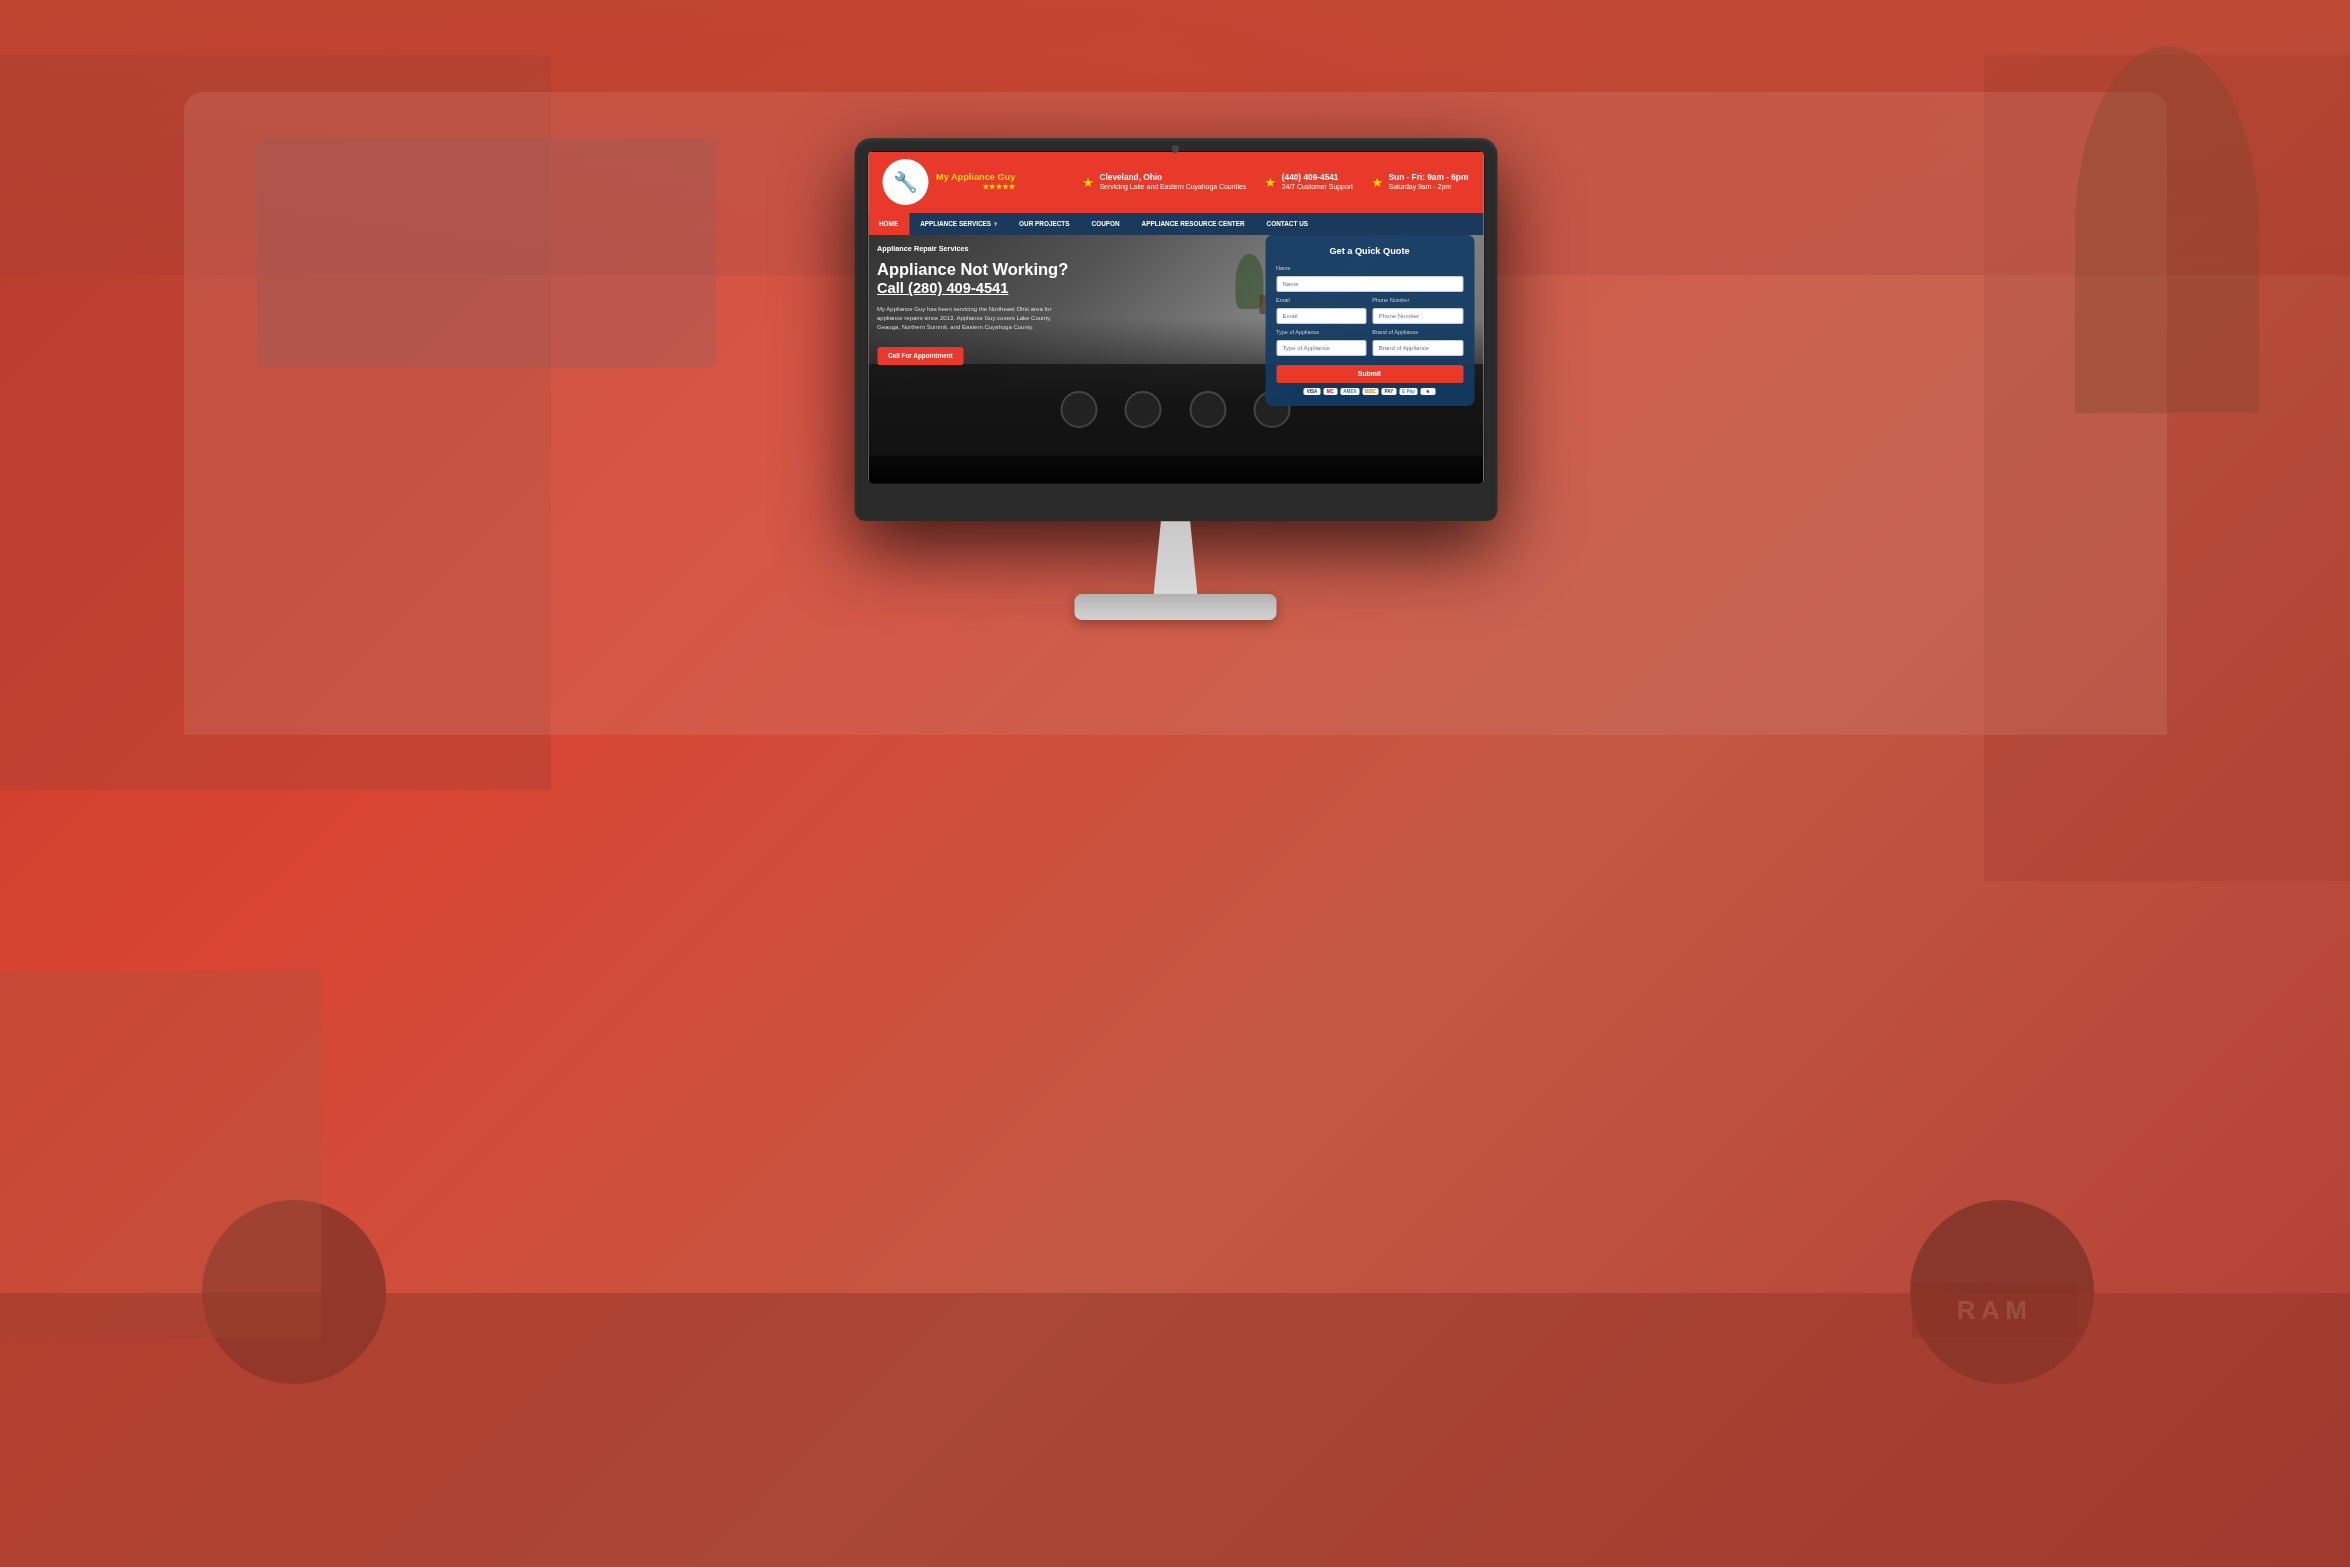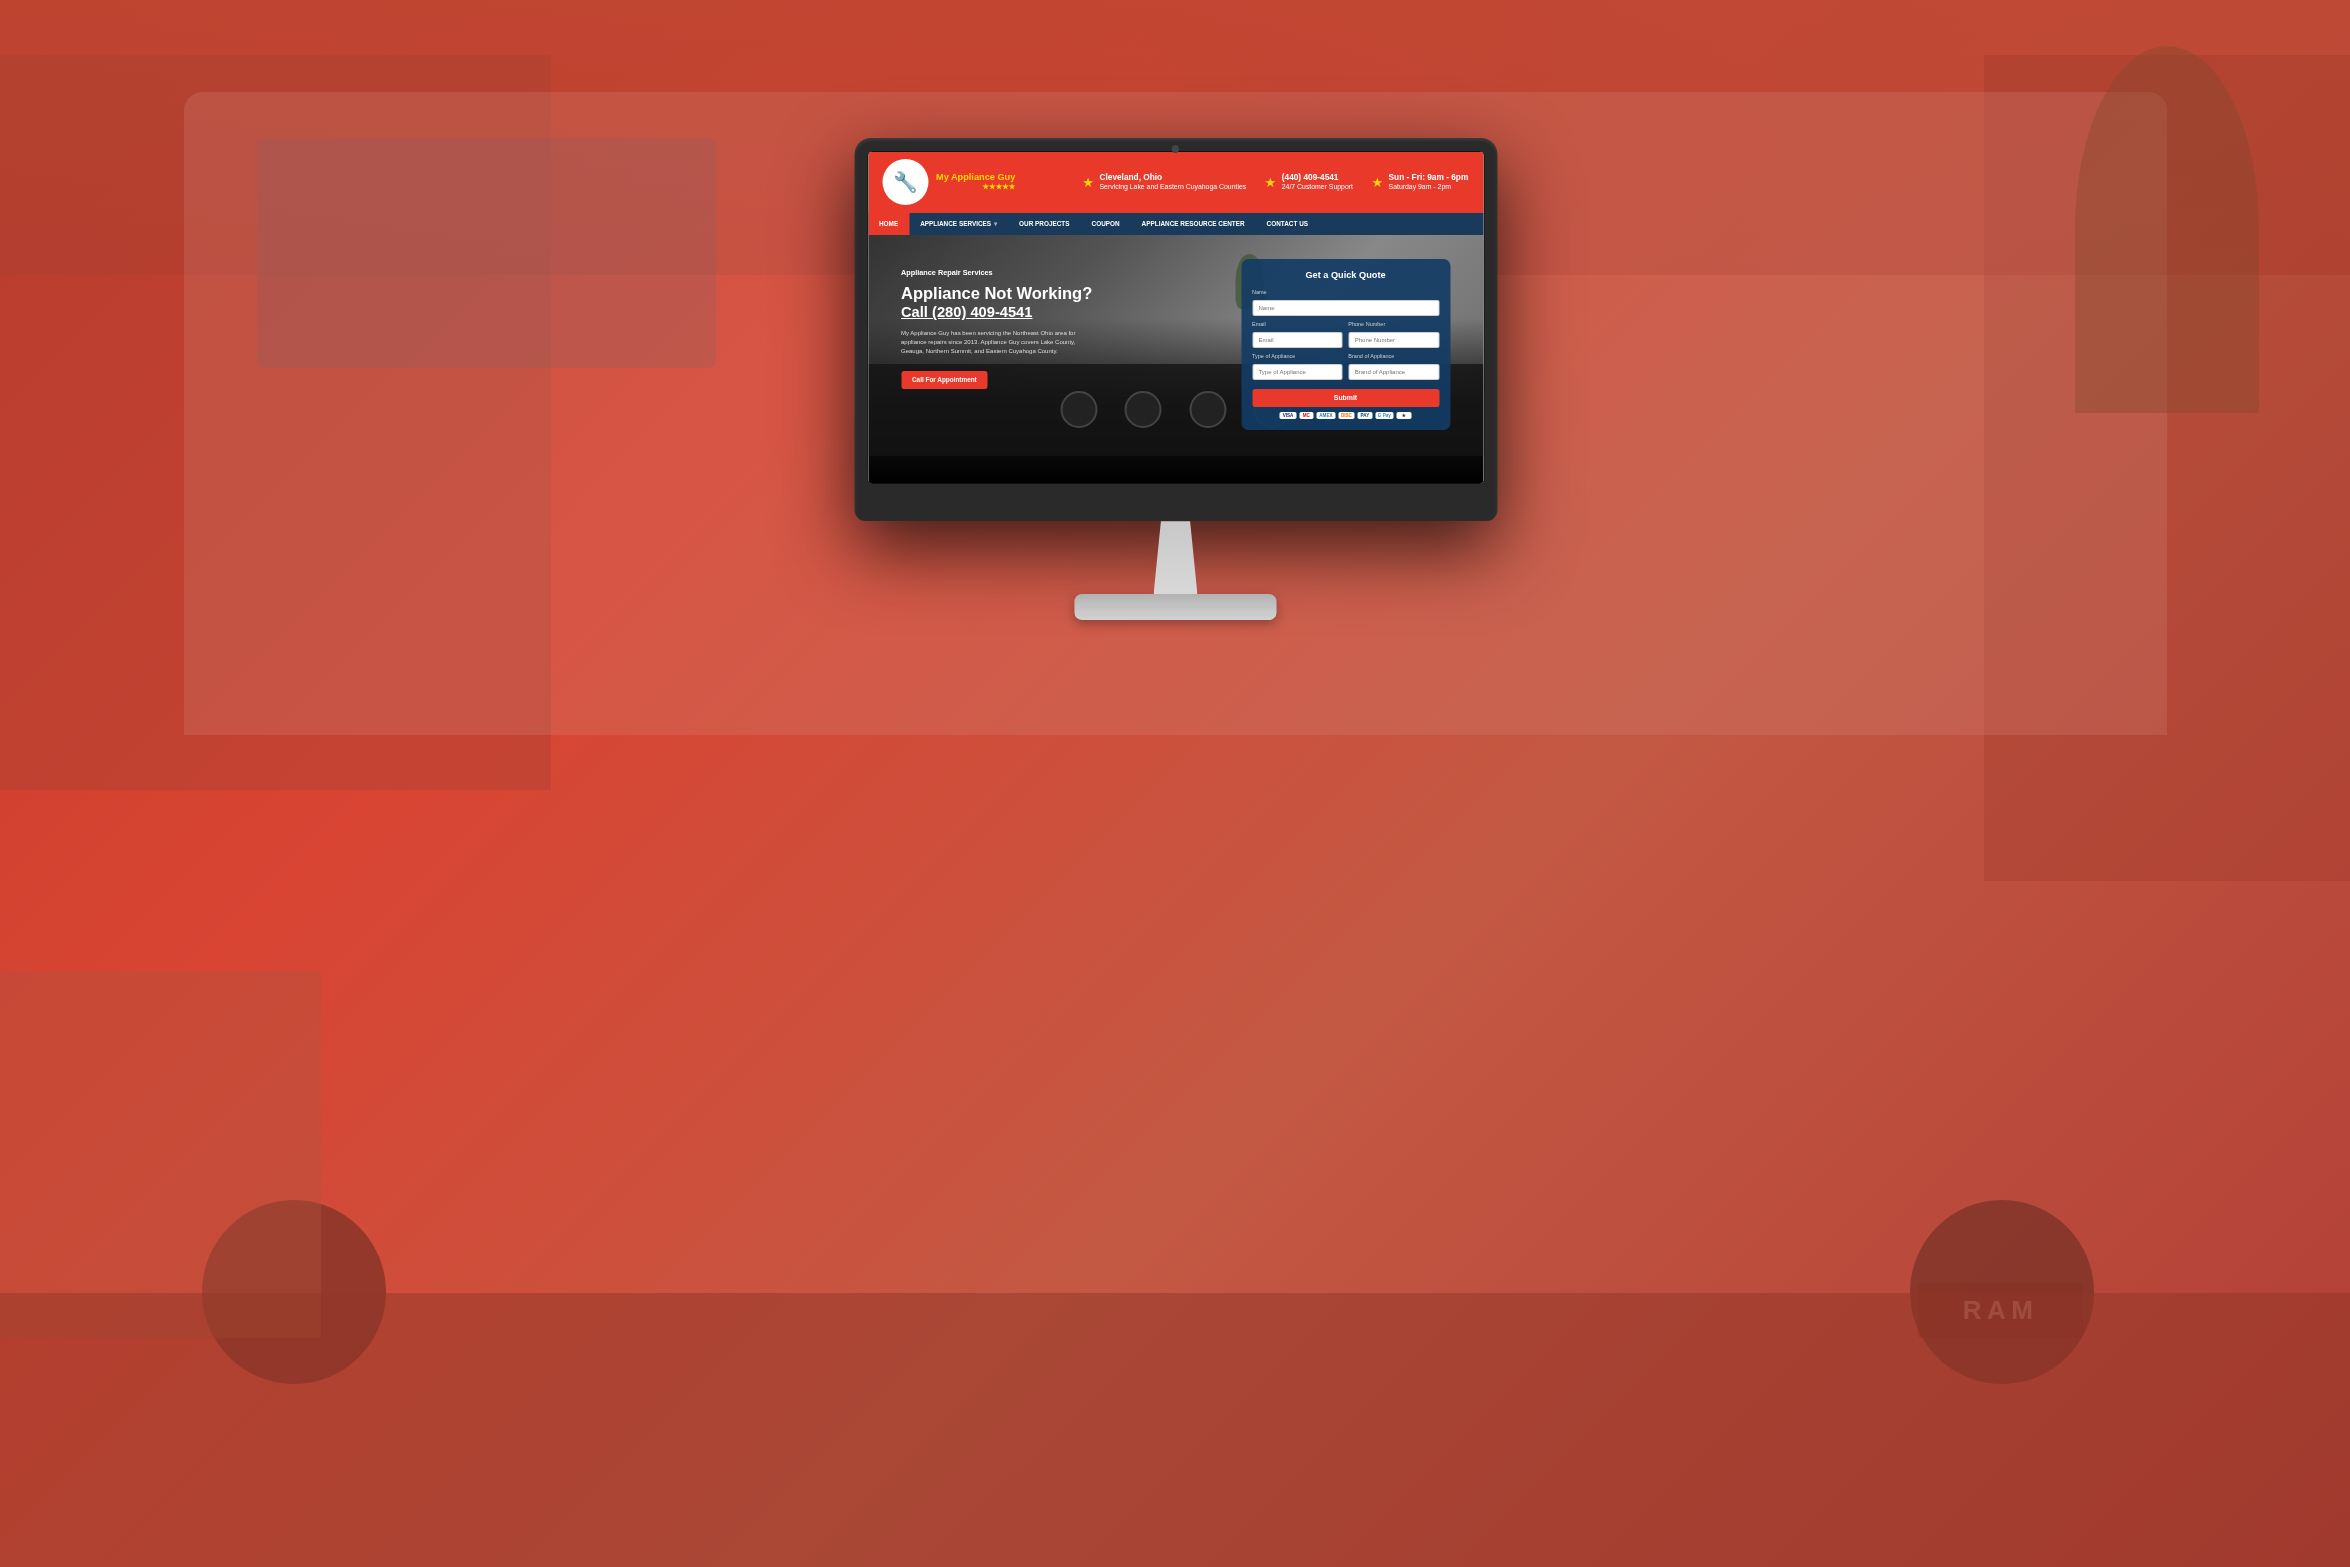--- a/index.html
+++ b/index.html
@@ -180,21 +180,21 @@
       color: #aaa;
     }
 
     
     .hero-section {
       position: relative;
       height: 248px;
       background: linear-gradient(to right, rgba(0,0,0,0.6) 0%, rgba(0,0,0,0.2) 50%, rgba(0,0,0,0.1) 100%);
       display: flex;
       align-items: flex-start;
-      padding: 33px;
+      padding: 9px;
       overflow: hidden;
     }
 
     .hero-bg {
       position: absolute;
       inset: 0;
       background: linear-gradient(135deg, #333 0%, #555 30%, #888 60%, #666 100%);
       z-index: 0;
     }
 
@@ -345,21 +345,21 @@
   <div style="position:absolute;top:55px;right:0;width:367px;height:826px;background:rgba(120,50,40,0.3);"></div>
 
   <div style="position:absolute;top:92px;left:184px;right:184px;height:643px;background:rgba(220,200,190,0.25);border-radius:18.4px 18.4px 0 0;"></div>
 
   <div style="position:absolute;top:138px;left:257px;width:459px;height:230px;background:rgba(100,120,140,0.3);border-radius:7.3px;"></div>
 
   <div style="position:absolute;bottom:184px;left:202px;width:184px;height:184px;background:rgba(30,30,30,0.6);border-radius:50%;"></div>
 
   <div style="position:absolute;bottom:184px;right:257px;width:184px;height:184px;background:rgba(30,30,30,0.6);border-radius:50%;"></div>
 
-  <div style="position:absolute;bottom:230px;right:268px;width:165px;height:55px;background:rgba(80,40,30,0.5);border-radius:3.7px;display:flex;align-items:center;justify-content:center;font-weight:bold;font-size:26px;color:rgba(255,255,255,0.4);letter-spacing:5.5px;">RAM</div>
+  <div style="position:absolute;bottom:230px;right:274px;width:165px;height:55px;background:rgba(80,40,30,0.5);border-radius:3.7px;display:flex;align-items:center;justify-content:center;font-weight:bold;font-size:26px;color:rgba(255,255,255,0.4);letter-spacing:5.5px;">RAM</div>
 
   <div style="position:absolute;top:46px;right:92px;width:184px;height:367px;background:rgba(60,80,40,0.35);border-radius:50% 50% 0 0;"></div>
 
   <div style="position:absolute;bottom:230px;left:0;width:321px;height:367px;background:rgba(160,100,80,0.4);"></div>
 
   <div style="position:absolute;bottom:0;left:0;right:0;height:275px;background:rgba(100,50,40,0.5);"></div>
 </div>
 <div class="bg-overlay"></div>
 
 <div class="monitor-wrapper">

